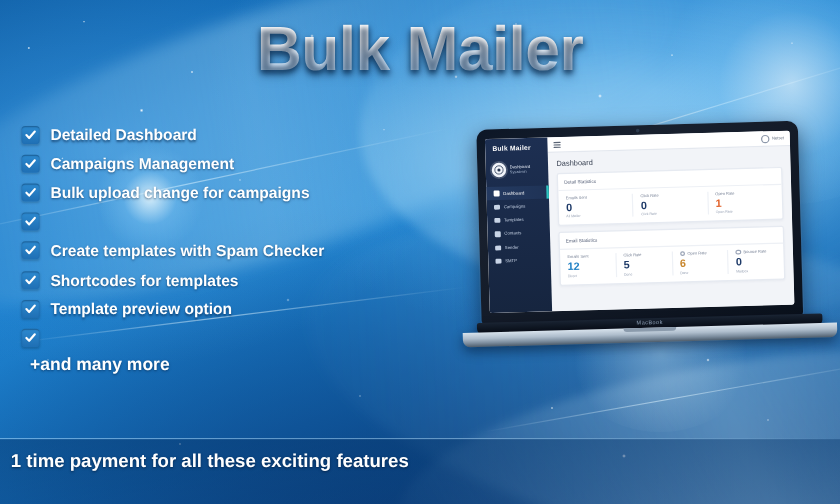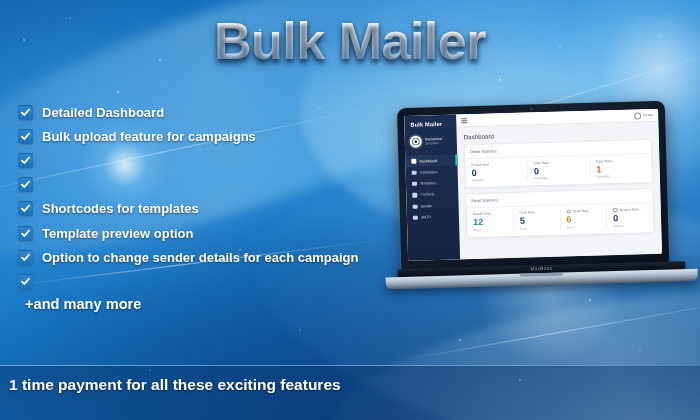--- a/index.html
+++ b/index.html
@@ -201,59 +201,60 @@
           </svg>
         </span>
       <span class="feat-label">Detailed Dashboard</span>
     </div>
     <div class="feat">
       <span class="chk">
           <svg width="11" height="11" viewBox="0 0 11 11">
             <path d="M2 5.6 L4.3 8 L9 2.6" stroke="#ffffff" stroke-width="1.8" fill="none" stroke-linecap="round" stroke-linejoin="round"></path>
           </svg>
         </span>
-      <span class="feat-label">Bulk upload feature for campaigns</span>
-    </div>
-    <div class="feat">
-      <span class="chk">
-          <svg width="11" height="11" viewBox="0 0 11 11">
-            <path d="M2 5.6 L4.3 8 L9 2.6" stroke="#ffffff" stroke-width="1.8" fill="none" stroke-linecap="round" stroke-linejoin="round"></path>
-          </svg>
-        </span>
-    </div>
-    <div class="feat">
-      <span class="chk">
-          <svg width="11" height="11" viewBox="0 0 11 11">
-            <path d="M2 5.6 L4.3 8 L9 2.6" stroke="#ffffff" stroke-width="1.8" fill="none" stroke-linecap="round" stroke-linejoin="round"></path>
-          </svg>
-        </span>
+      <span class="feat-label">Campaigns Management</span>
+    </div>
+    <div class="feat">
+      <span class="chk">
+          <svg width="11" height="11" viewBox="0 0 11 11">
+            <path d="M2 5.6 L4.3 8 L9 2.6" stroke="#ffffff" stroke-width="1.8" fill="none" stroke-linecap="round" stroke-linejoin="round"></path>
+          </svg>
+        </span>
+      <span class="feat-label">Bulk upload change for campaigns</span>
+    </div>
+    <div class="feat">
+      <span class="chk">
+          <svg width="11" height="11" viewBox="0 0 11 11">
+            <path d="M2 5.6 L4.3 8 L9 2.6" stroke="#ffffff" stroke-width="1.8" fill="none" stroke-linecap="round" stroke-linejoin="round"></path>
+          </svg>
+        </span>
+    </div>
+    <div class="feat">
+      <span class="chk">
+          <svg width="11" height="11" viewBox="0 0 11 11">
+            <path d="M2 5.6 L4.3 8 L9 2.6" stroke="#ffffff" stroke-width="1.8" fill="none" stroke-linecap="round" stroke-linejoin="round"></path>
+          </svg>
+        </span>
+      <span class="feat-label">Create templates with Spam Checker</span>
     </div>
     <div class="feat">
       <span class="chk">
           <svg width="11" height="11" viewBox="0 0 11 11">
             <path d="M2 5.6 L4.3 8 L9 2.6" stroke="#ffffff" stroke-width="1.8" fill="none" stroke-linecap="round" stroke-linejoin="round"></path>
           </svg>
         </span>
       <span class="feat-label">Shortcodes for templates</span>
     </div>
     <div class="feat">
       <span class="chk">
           <svg width="11" height="11" viewBox="0 0 11 11">
             <path d="M2 5.6 L4.3 8 L9 2.6" stroke="#ffffff" stroke-width="1.8" fill="none" stroke-linecap="round" stroke-linejoin="round"></path>
           </svg>
         </span>
       <span class="feat-label">Template preview option</span>
-    </div>
-    <div class="feat">
-      <span class="chk">
-          <svg width="11" height="11" viewBox="0 0 11 11">
-            <path d="M2 5.6 L4.3 8 L9 2.6" stroke="#ffffff" stroke-width="1.8" fill="none" stroke-linecap="round" stroke-linejoin="round"></path>
-          </svg>
-        </span>
-      <span class="feat-label">Option to change sender  details for each campaign</span>
     </div>
     <div class="feat">
       <span class="chk">
           <svg width="11" height="11" viewBox="0 0 11 11">
             <path d="M2 5.6 L4.3 8 L9 2.6" stroke="#ffffff" stroke-width="1.8" fill="none" stroke-linecap="round" stroke-linejoin="round"></path>
           </svg>
         </span>
     </div>
     <div class="more">+and many more</div>
   </div>

